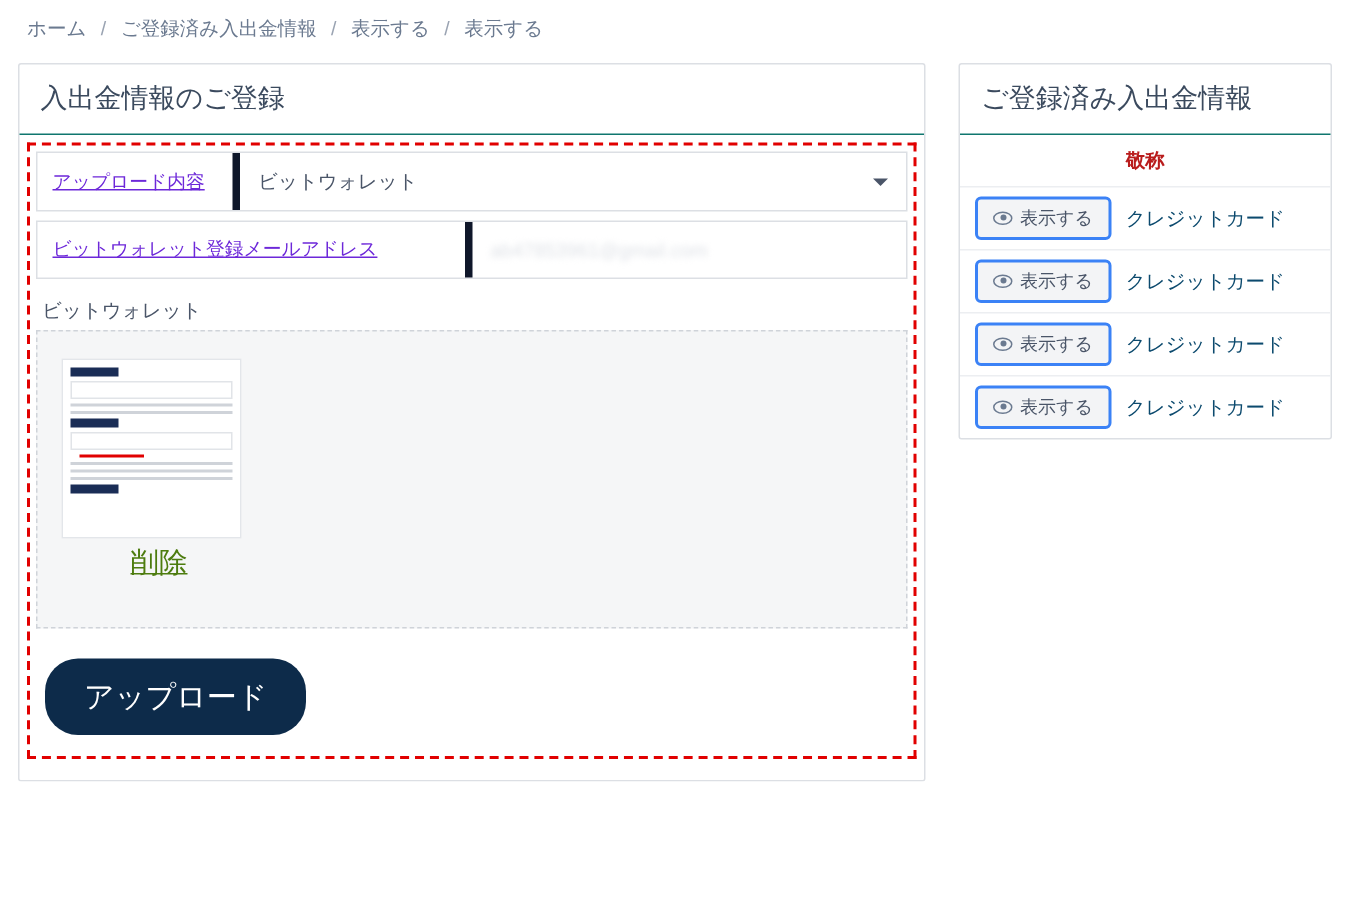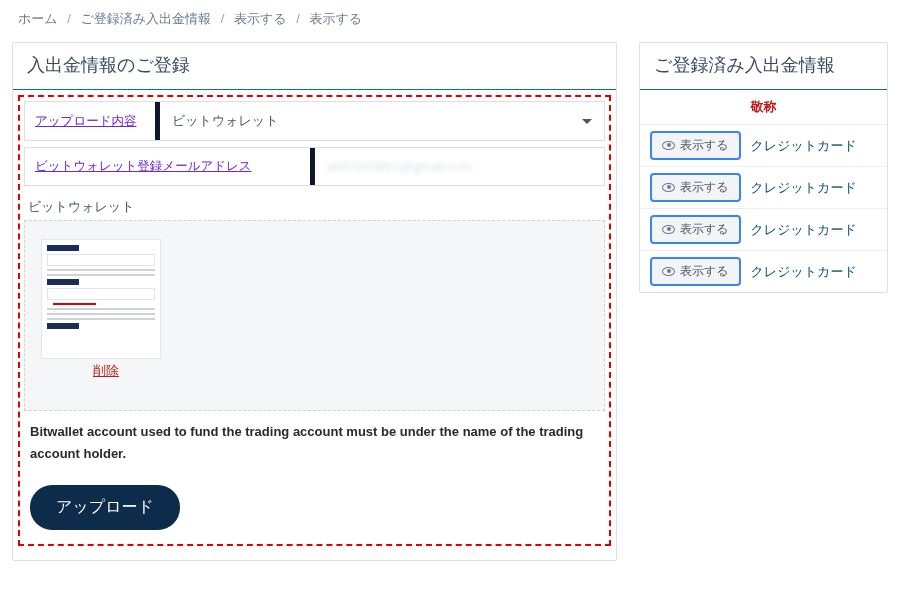--- a/index.html
+++ b/index.html
@@ -99,22 +99,22 @@
     flex-direction: column;
     justify-content: flex-start;
     gap: 3px;
   }
   .thumb .bar { height: 6px; background: #1a2d56; width: 30%; }
   .thumb .line { height: 2px; background: #cfd3d9; }
   .thumb .line.red { background: #e10000; width: 40%; margin-left: 6px; }
   .thumb .box { height: 12px; border: 1px solid #e1e4e8; }
   .delete-link {
     margin-top: 3px;
-    font-size: 13px;
-    color: #b91c1c;
+    font-size: 19px;
+    color: #4d7c0f;
     text-decoration: underline;
     cursor: pointer;
   }
   .help-text {
     font-size: 12px;
     color: #a0a8b4;
     line-height: 1.7;
     padding: 16px 6px 4px;
   }
   .bold-text {
@@ -123,21 +123,21 @@
     color: #2a2a2a;
     padding: 10px 6px 0;
     line-height: 1.7;
   }
   .submit-btn {
     background: #0d2b4a;
     color: #fff;
     border: none;
     border-radius: 22px;
     padding: 12px 26px;
-    font-size: 16px;
+    font-size: 20px;
     cursor: pointer;
     margin: 20px 0 0 6px;
   }
   
   .reg-table .reg-header {
     text-align: center;
     font-weight: bold;
     font-size: 13px;
     color: #b91c1c;
     padding: 8px 0;
@@ -226,21 +226,20 @@
                 <div class="line red"></div>
                 <div class="line"></div>
                 <div class="line"></div>
                 <div class="line"></div>
                 <div class="bar"></div>
               </div>
               <div class="delete-link">削除</div>
             </div>
           </div>
 
-          <div class="bold-text">Bitwallet account used to fund the trading account must be under the name of the trading account holder.</div>
 
           <button class="submit-btn">アップロード</button>
         </div>
       </div>
     </div>
   </div>
 
   <div class="col-right">
     <div class="panel">
       <div class="panel-title">ご登録済み入出金情報</div>

